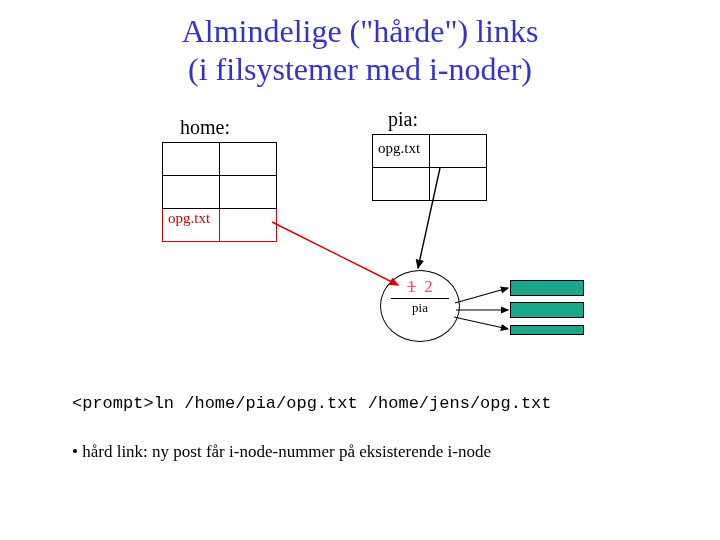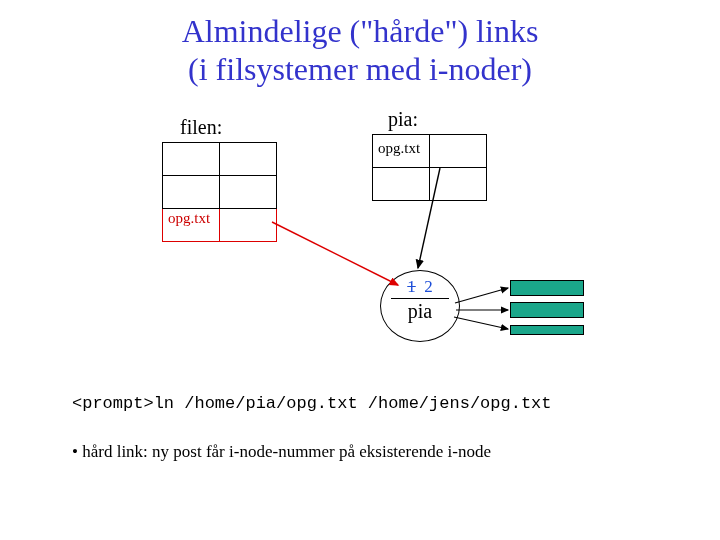--- a/index.html
+++ b/index.html
@@ -45,27 +45,27 @@
   }
   .inode {
     position: absolute;
     width: 78px;
     height: 70px;
     border: 1px solid #000;
     border-radius: 50%;
     text-align: center;
   }
   .inode .count {
-    color: #1d4ed8;
+    color: #ec4899;
     font-size: 17px;
     margin-top: 6px;
   }
   .inode .count .strike { text-decoration: line-through; }
   .inode .iname {
-    font-size: 20px;
+    font-size: 13px;
   }
   .inode hr {
     margin: 1px 10px;
     border: none;
     border-top: 1px solid #000;
   }
   .block {
     position: absolute;
     width: 72px;
     border: 1px solid #000;
@@ -93,21 +93,21 @@
   }
 </style>
 </head>
 <body>
 
 <div class="title">
   <span>Almindelige ("hårde") links</span><br>
   <span>(i filsystemer med i-noder)</span>
 </div>
 
-<div class="label" style="left:180px; top:116px;">filen:</div>
+<div class="label" style="left:180px; top:116px;">home:</div>
 <div class="label" style="left:388px; top:108px;text-align:center;">pia:</div>
 
 <table class="grid" style="left:162px; top:142px;">
   <tbody>
       <tr>
         <td></td>
         <td></td>
       </tr>
   <tr>
         <td></td>

